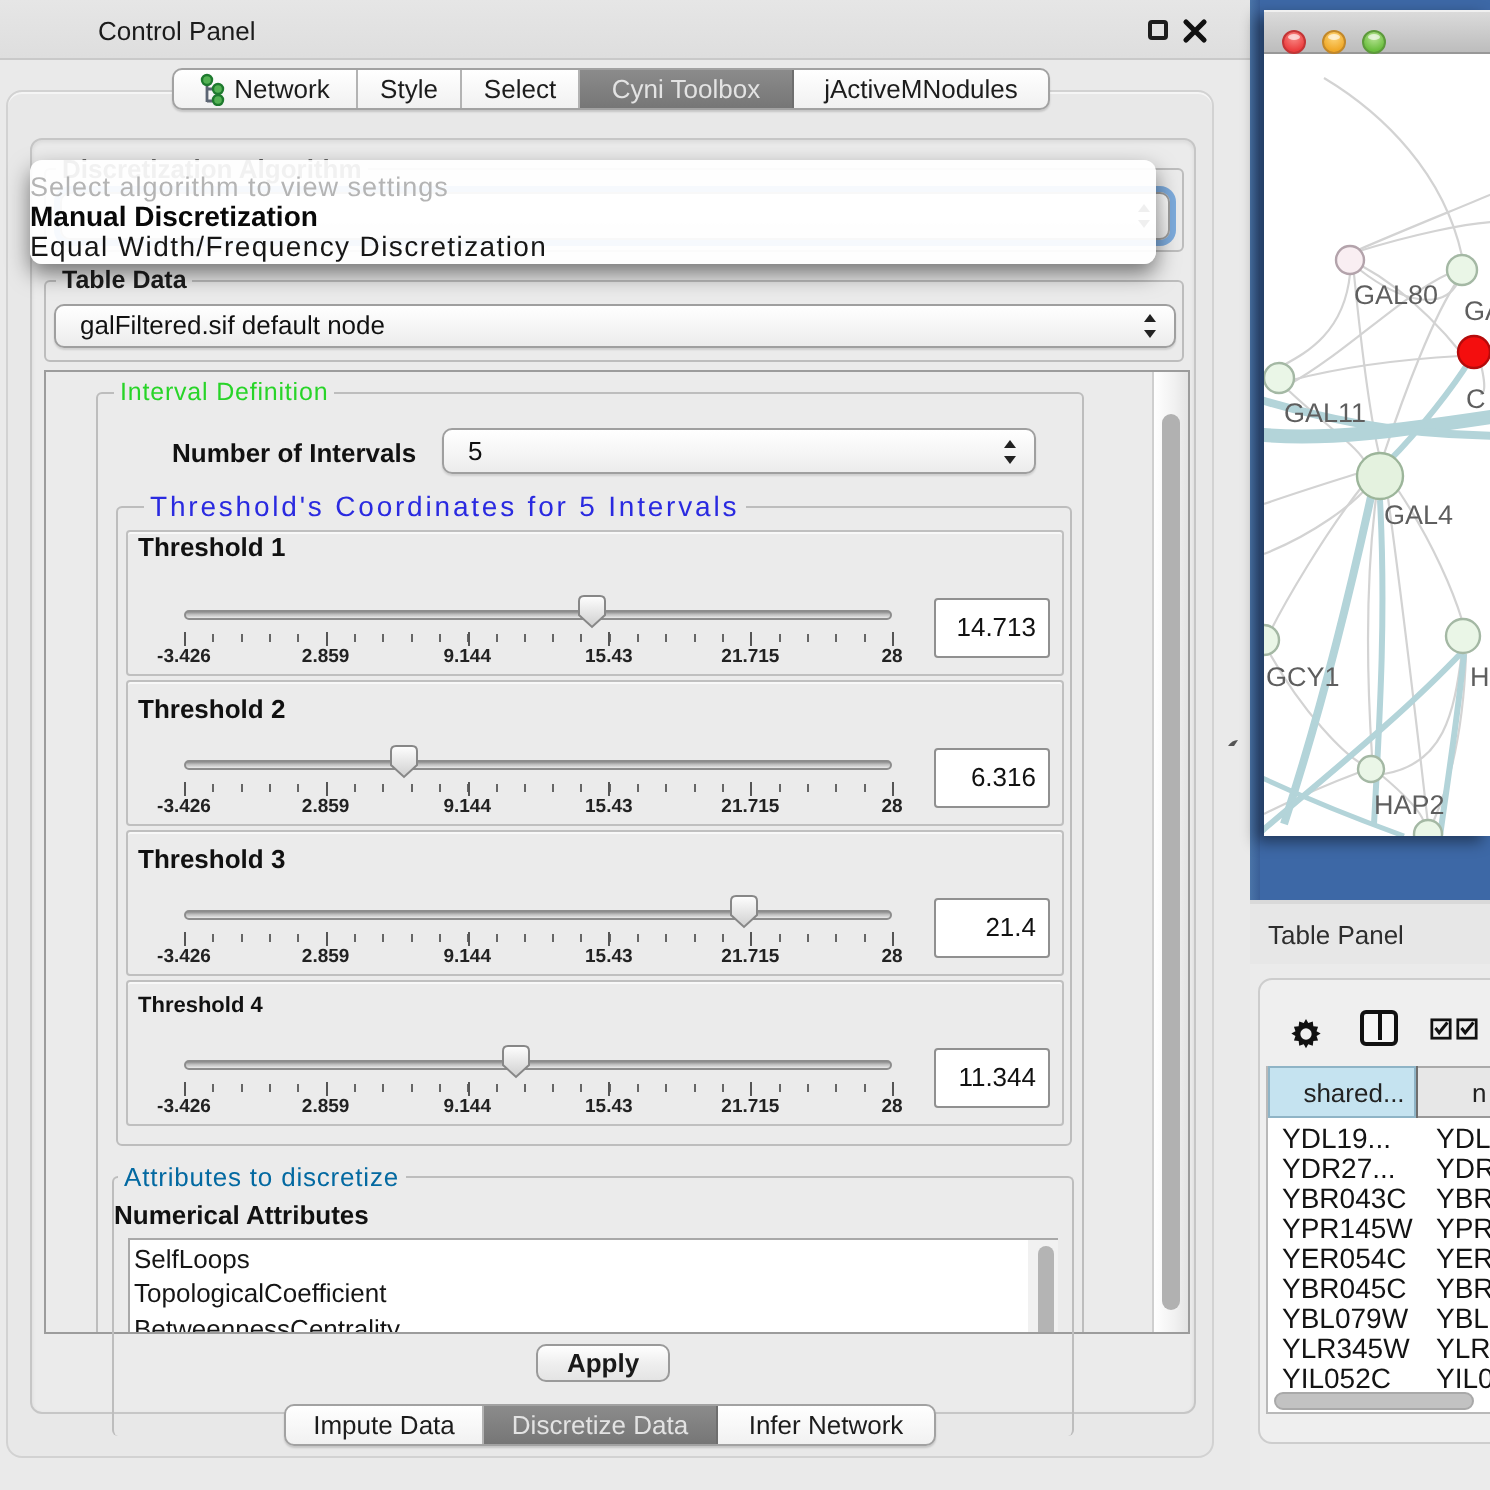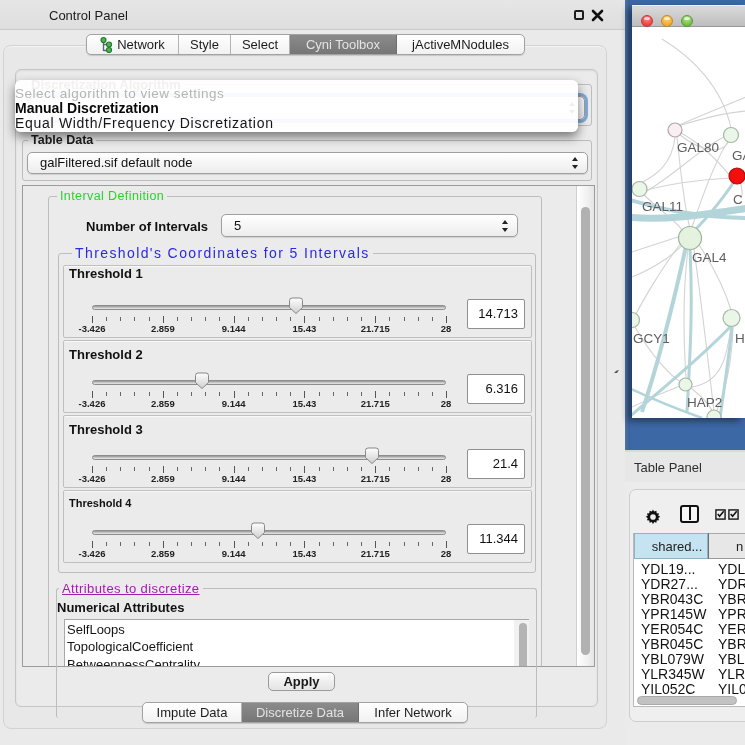--- a/index.html
+++ b/index.html
@@ -160,21 +160,21 @@
           <linearGradient id="thg490" x1="0" y1="0" x2="0" y2="1">
             <stop offset="0" stop-color="#fefefe"></stop>
             <stop offset="1" stop-color="#cfcfcf"></stop>
           </linearGradient>
         </defs>
         <path d="M4,1 h8 q2.5,0 2.5,2.5 v7 l-6.5,6 l-6.5,-6 v-7 q0,-2.5 2.5,-2.5 z" fill="url(#thg490)" stroke="#878787" stroke-width="1"></path>
       </svg>
 <div class="abs valbox" style="left:403px;top:33px;">11.344</div>
 </div>
 <div class="grp" style="left:56px;top:588px;width:481px;height:130px;border-bottom:none;">
-      <span class="glab" style="left:2px;color:#a21caf;font-size:13px;letter-spacing:0.4px;text-decoration:underline;">Attributes to discretize</span>
+      <span class="glab" style="left:2px;color:#0369a1;font-size:13px;letter-spacing:0.4px;">Attributes to discretize</span>
     </div>
 <div class="abs" style="left:57px;top:600px;font-size:13px;font-weight:bold;color:#111;">Numerical Attributes</div>
 <div class="abs" style="left:64px;top:619px;width:465px;height:47px;background:#fff;border-top:1px solid #a8a8a8;border-left:1px solid #a8a8a8;overflow:hidden;">
       <div style="position:absolute;left:2px;top:0.5px;font-size:13px;color:#151515;line-height:17.5px;">SelfLoops<br>TopologicalCoefficient<br>BetweennessCentrality</div>
       <div style="position:absolute;right:0;top:0;width:15px;height:47px;background:#f1f1f1;"></div>
       <div style="position:absolute;right:2px;top:3px;width:8px;height:44px;background:#b4b4b4;border-radius:4px 4px 0 0;"></div>
     </div>
 <div class="abs" style="left:576px;top:186px;width:18px;height:480px;background:linear-gradient(to right,#ffffff,#f1f1f1 60%,#e4e4e4);border-left:1px solid #cfcfcf;"></div>
 <div class="abs" style="left:581px;top:207px;width:9px;height:448px;background:#b1b1b1;border-radius:4.5px;"></div>
 <div class="abs" style="left:268px;top:672px;width:67px;height:19px;background:linear-gradient(#ffffff,#efefef 50%,#e4e4e4);border:1px solid #9a9a9a;border-radius:5px;text-align:center;font-size:13px;font-weight:bold;color:#191919;line-height:17px;">Apply</div>

